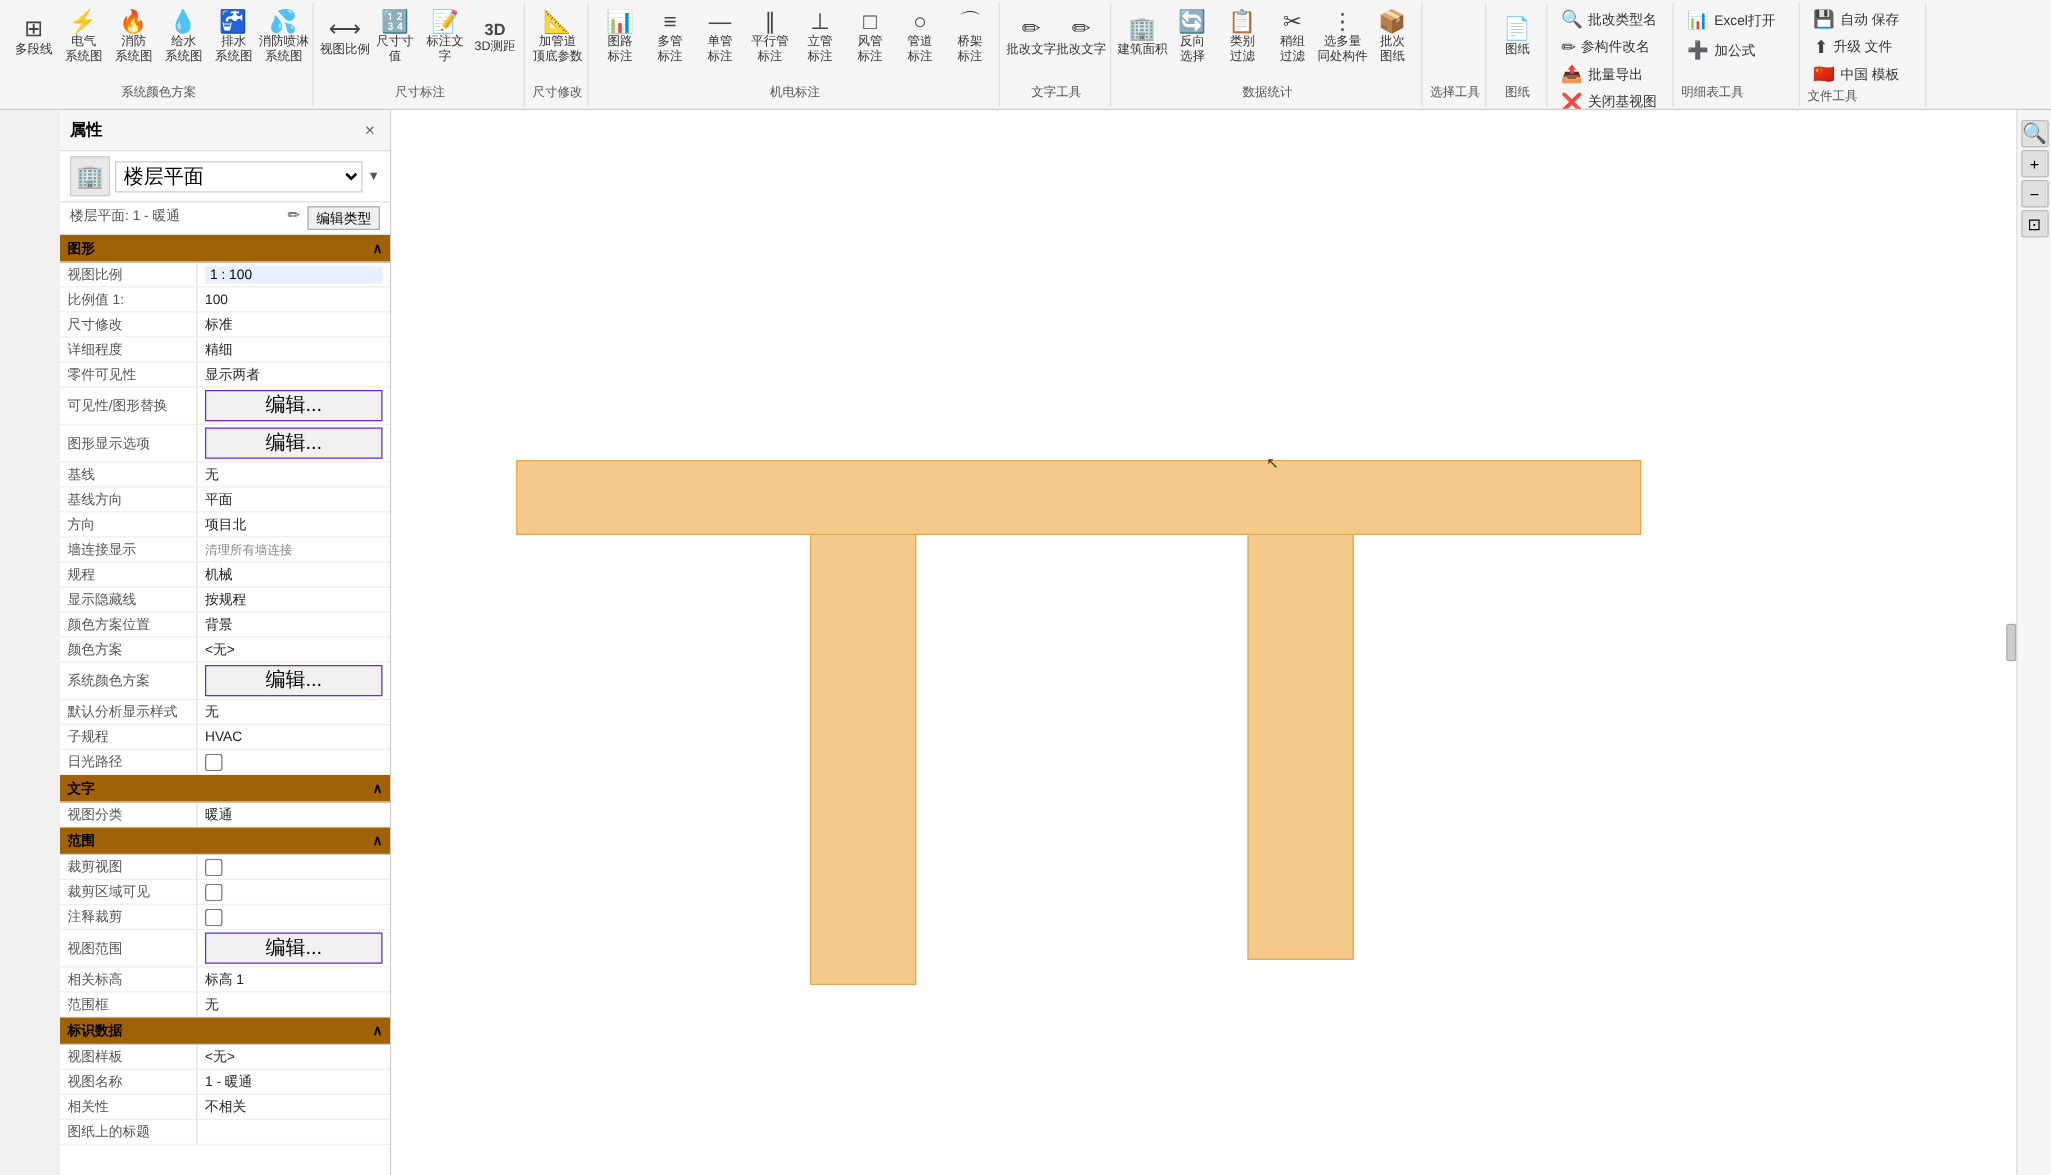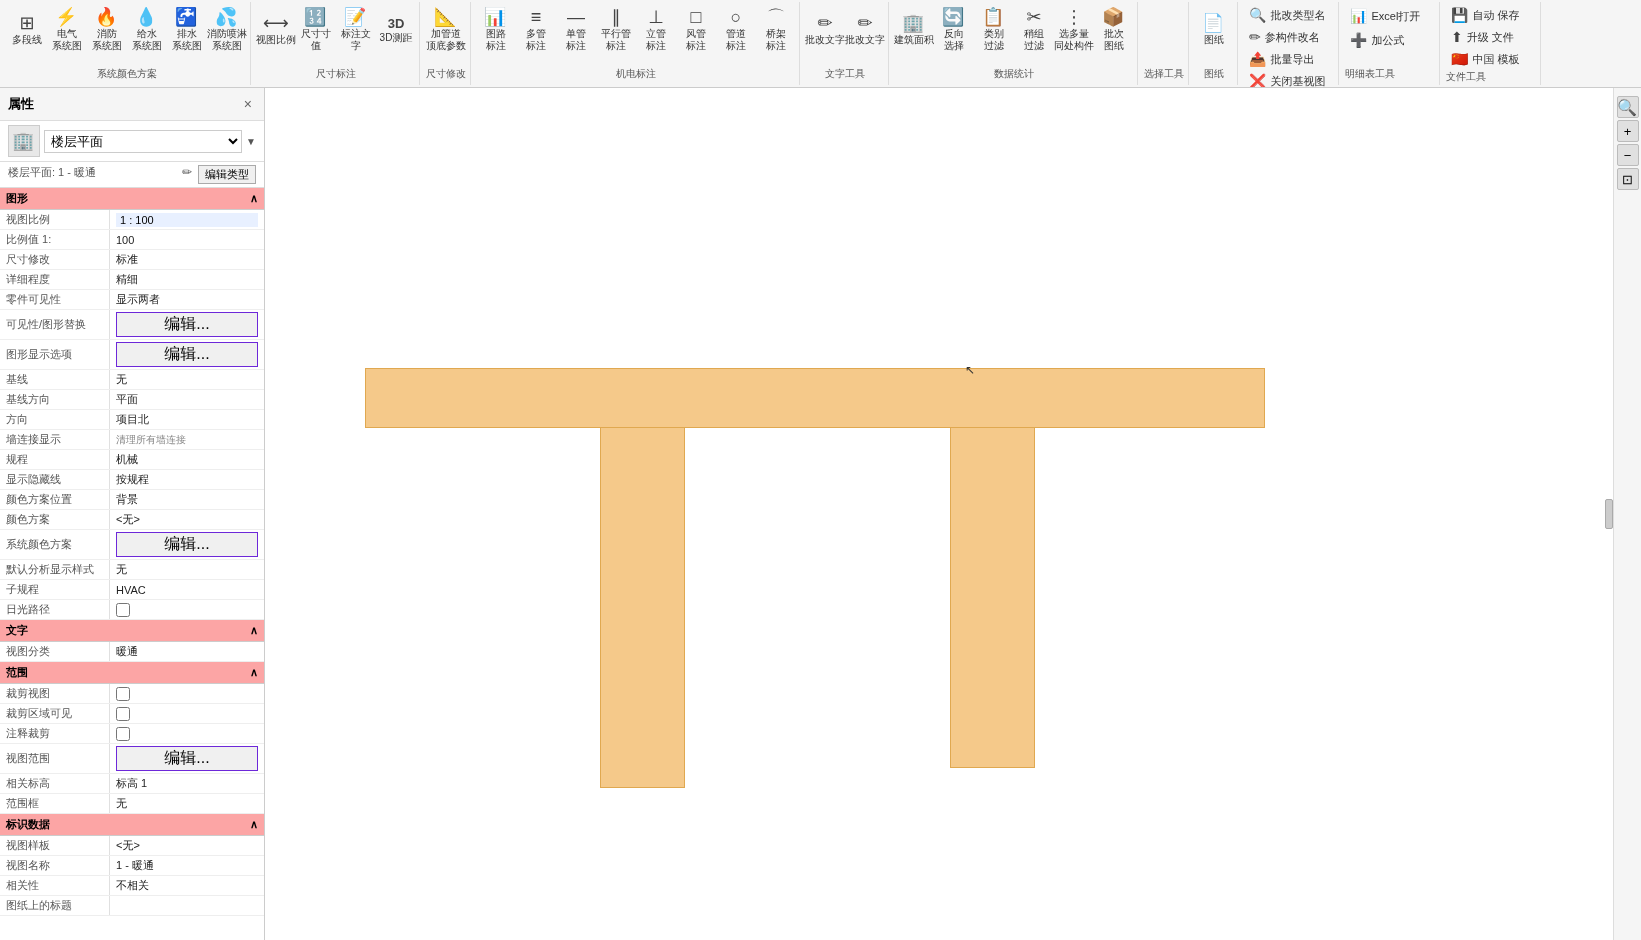--- a/index.html
+++ b/index.html
@@ -92,20 +92,21 @@
       flex-direction: column;
       border-right: 1px solid #ddd;
       padding: 2px 4px;
     }
 
     
     #main {
       display: flex;
       width: 100%;
       height: calc(940px - 88px);
+      padding-left: 48px;
     }
 
     
     #left-panel {
       width: 265px;
       min-width: 265px;
       background: #fff;
       border-right: 1px solid #ccc;
       display: flex;
       flex-direction: column;
@@ -139,21 +140,21 @@
     }
     #panel-view-icon {
       width: 32px; height: 32px;
       background: #e8e8e8;
       border: 1px solid #ccc;
       display: flex; align-items: center; justify-content: center;
       font-size: 18px;
     }
     #panel-view-select {
       flex: 1;
-      font-size: 13px;
+      font-size: 16px;
       padding: 2px;
       border: 1px solid #ccc;
       background: #fff;
     }
 
     #floor-level-row {
       display: flex;
       padding: 3px 8px;
       border-bottom: 1px solid #ddd;
       gap: 4px;
@@ -172,21 +173,21 @@
     #props-table {
       flex: 1;
       overflow-y: auto;
       font-size: 11px;
     }
     .prop-section-header {
       display: flex;
       align-items: center;
       justify-content: space-between;
       padding: 3px 6px;
-      background: #fca5a5;
+      background: #a16207;
       border-bottom: 1px solid #ccc;
       cursor: pointer;
       font-weight: bold;
       font-size: 11px;
     }
     .prop-row {
       display: flex;
       border-bottom: 1px solid #eee;
       min-height: 20px;
     }

